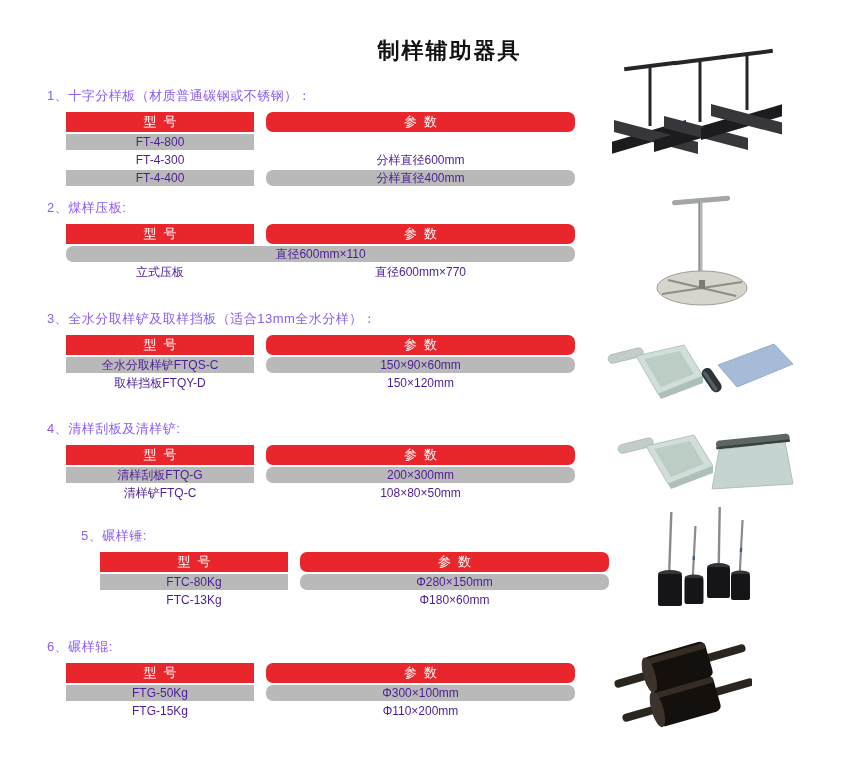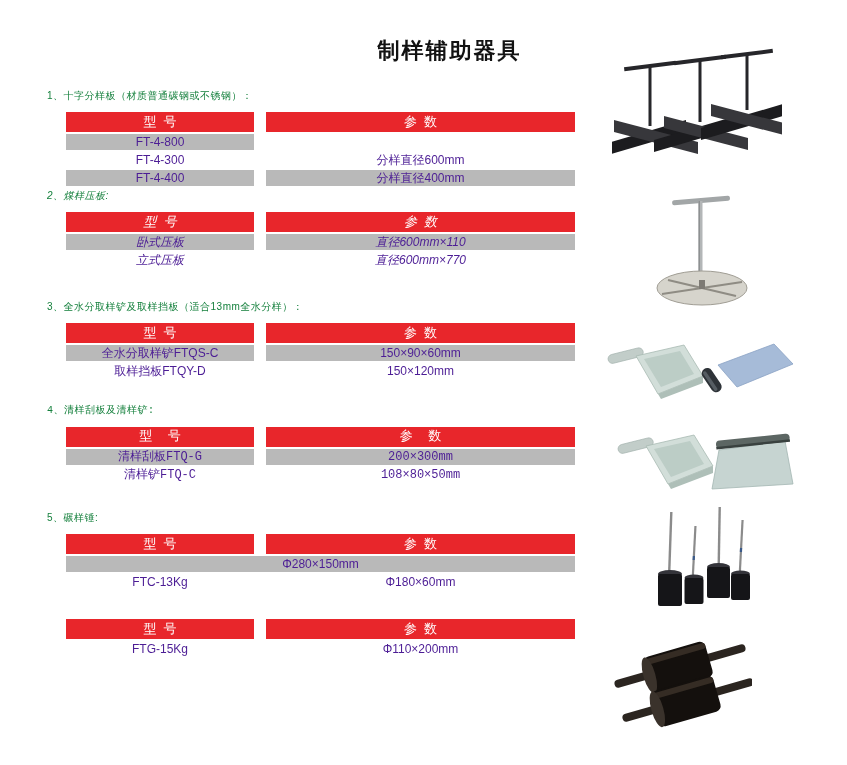--- a/index.html
+++ b/index.html
@@ -7,36 +7,36 @@
     width:847px; height:765px; background:#ffffff; position:relative;
     font-family:"Liberation Sans","DejaVu Sans",sans-serif; overflow:hidden;
   }
   .page-title {
     position:absolute; top:36px; left:0; width:847px; padding-left:52px;
     box-sizing:border-box; text-align:center;
     font-size:22px; font-weight:bold; color:#121212; letter-spacing:2px;
   }
   .content { position:absolute; left:45px; top:86px; width:535px; }
   .sec-heading {
-    margin:0 0 7px 2px; font-size:10px; line-height:19px; font-weight:500;
-    color:#15803d; letter-spacing:0.5px;
-  }
-  .mt18 { margin-top:0;font-style:italic; } .mt25 { margin-top:25px; } .mt26 { margin-top:22px;font-family:Liberation Mono, monospace; } .mt29 { margin-top:29px; }
+    margin:0 0 7px 2px; font-size:13px; line-height:19px; font-weight:500;
+    color:#8b5cf6; letter-spacing:0.5px;
+  }
+  .mt18 { margin-top:12px; } .mt25 { margin-top:25px;margin-left:34px; } .mt26 { margin-top:28px; } .mt29 { margin-top:29px; }
   .ptable { margin-left:21px; width:509px; }
   .trow { display:flex; gap:12px; margin-top:2px; }
   .trow.thead { margin-top:0; }
   .cell {
     text-align:center; font-size:12px; color:#4c1d95;
     line-height:16px; height:16px; overflow:hidden;
   }
   .thead .cell {
     background:#e8262b; color:#ffffff; font-size:13px; line-height:20px; height:20px;
     font-weight:500; white-space:pre;
   }
-  .c1 { width:188px; } .c2 { flex:1; }
+  .c1 { width:188px; } .c2 { flex:1;border-radius:7px; }
   .gray .cell { background:#b9b9b9; }
   .photo { position:absolute; }
 </style>
 </head>
 <body>
 
 <div class="page-title">制样辅助器具</div>
 
 <div class="content">
 
@@ -62,21 +62,20 @@
   </div>
 
   <div class="sec mt18">
     <h2 class="sec-heading">2、煤样压板:</h2>
     <div class="ptable">
       <div class="trow thead">
         <div class="cell c1">型  号</div>
         <div class="cell c2">参  数</div>
       </div>
       <div class="trow gray">
-        <div class="cell c1">卧式压板</div>
         <div class="cell c2">直径600mm×110</div>
       </div>
       <div class="trow">
         <div class="cell c1">立式压板</div>
         <div class="cell c2">直径600mm×770</div>
       </div>
     </div>
   </div>
 
   <div class="sec mt29">
@@ -116,34 +115,40 @@
   </div>
 
   <div class="sec mt25">
     <h2 class="sec-heading">5、碾样锤:</h2>
     <div class="ptable">
       <div class="trow thead">
         <div class="cell c1">型  号</div>
         <div class="cell c2">参  数</div>
       </div>
       <div class="trow gray">
+        <div class="cell c1">FTC-80Kg</div>
         <div class="cell c2">Φ280×150mm</div>
       </div>
       <div class="trow">
         <div class="cell c1">FTC-13Kg</div>
         <div class="cell c2">Φ180×60mm</div>
       </div>
     </div>
   </div>
 
   <div class="sec mt29">
-    <div class="ptable">
-      <div class="trow thead">
-        <div class="cell c1">型  号</div>
-        <div class="cell c2">参  数</div>
+    <h2 class="sec-heading">6、碾样辊:</h2>
+    <div class="ptable">
+      <div class="trow thead">
+        <div class="cell c1">型  号</div>
+        <div class="cell c2">参  数</div>
+      </div>
+      <div class="trow gray">
+        <div class="cell c1">FTG-50Kg</div>
+        <div class="cell c2">Φ300×100mm</div>
       </div>
       <div class="trow">
         <div class="cell c1">FTG-15Kg</div>
         <div class="cell c2">Φ110×200mm</div>
       </div>
     </div>
   </div>
 
 </div>
 

